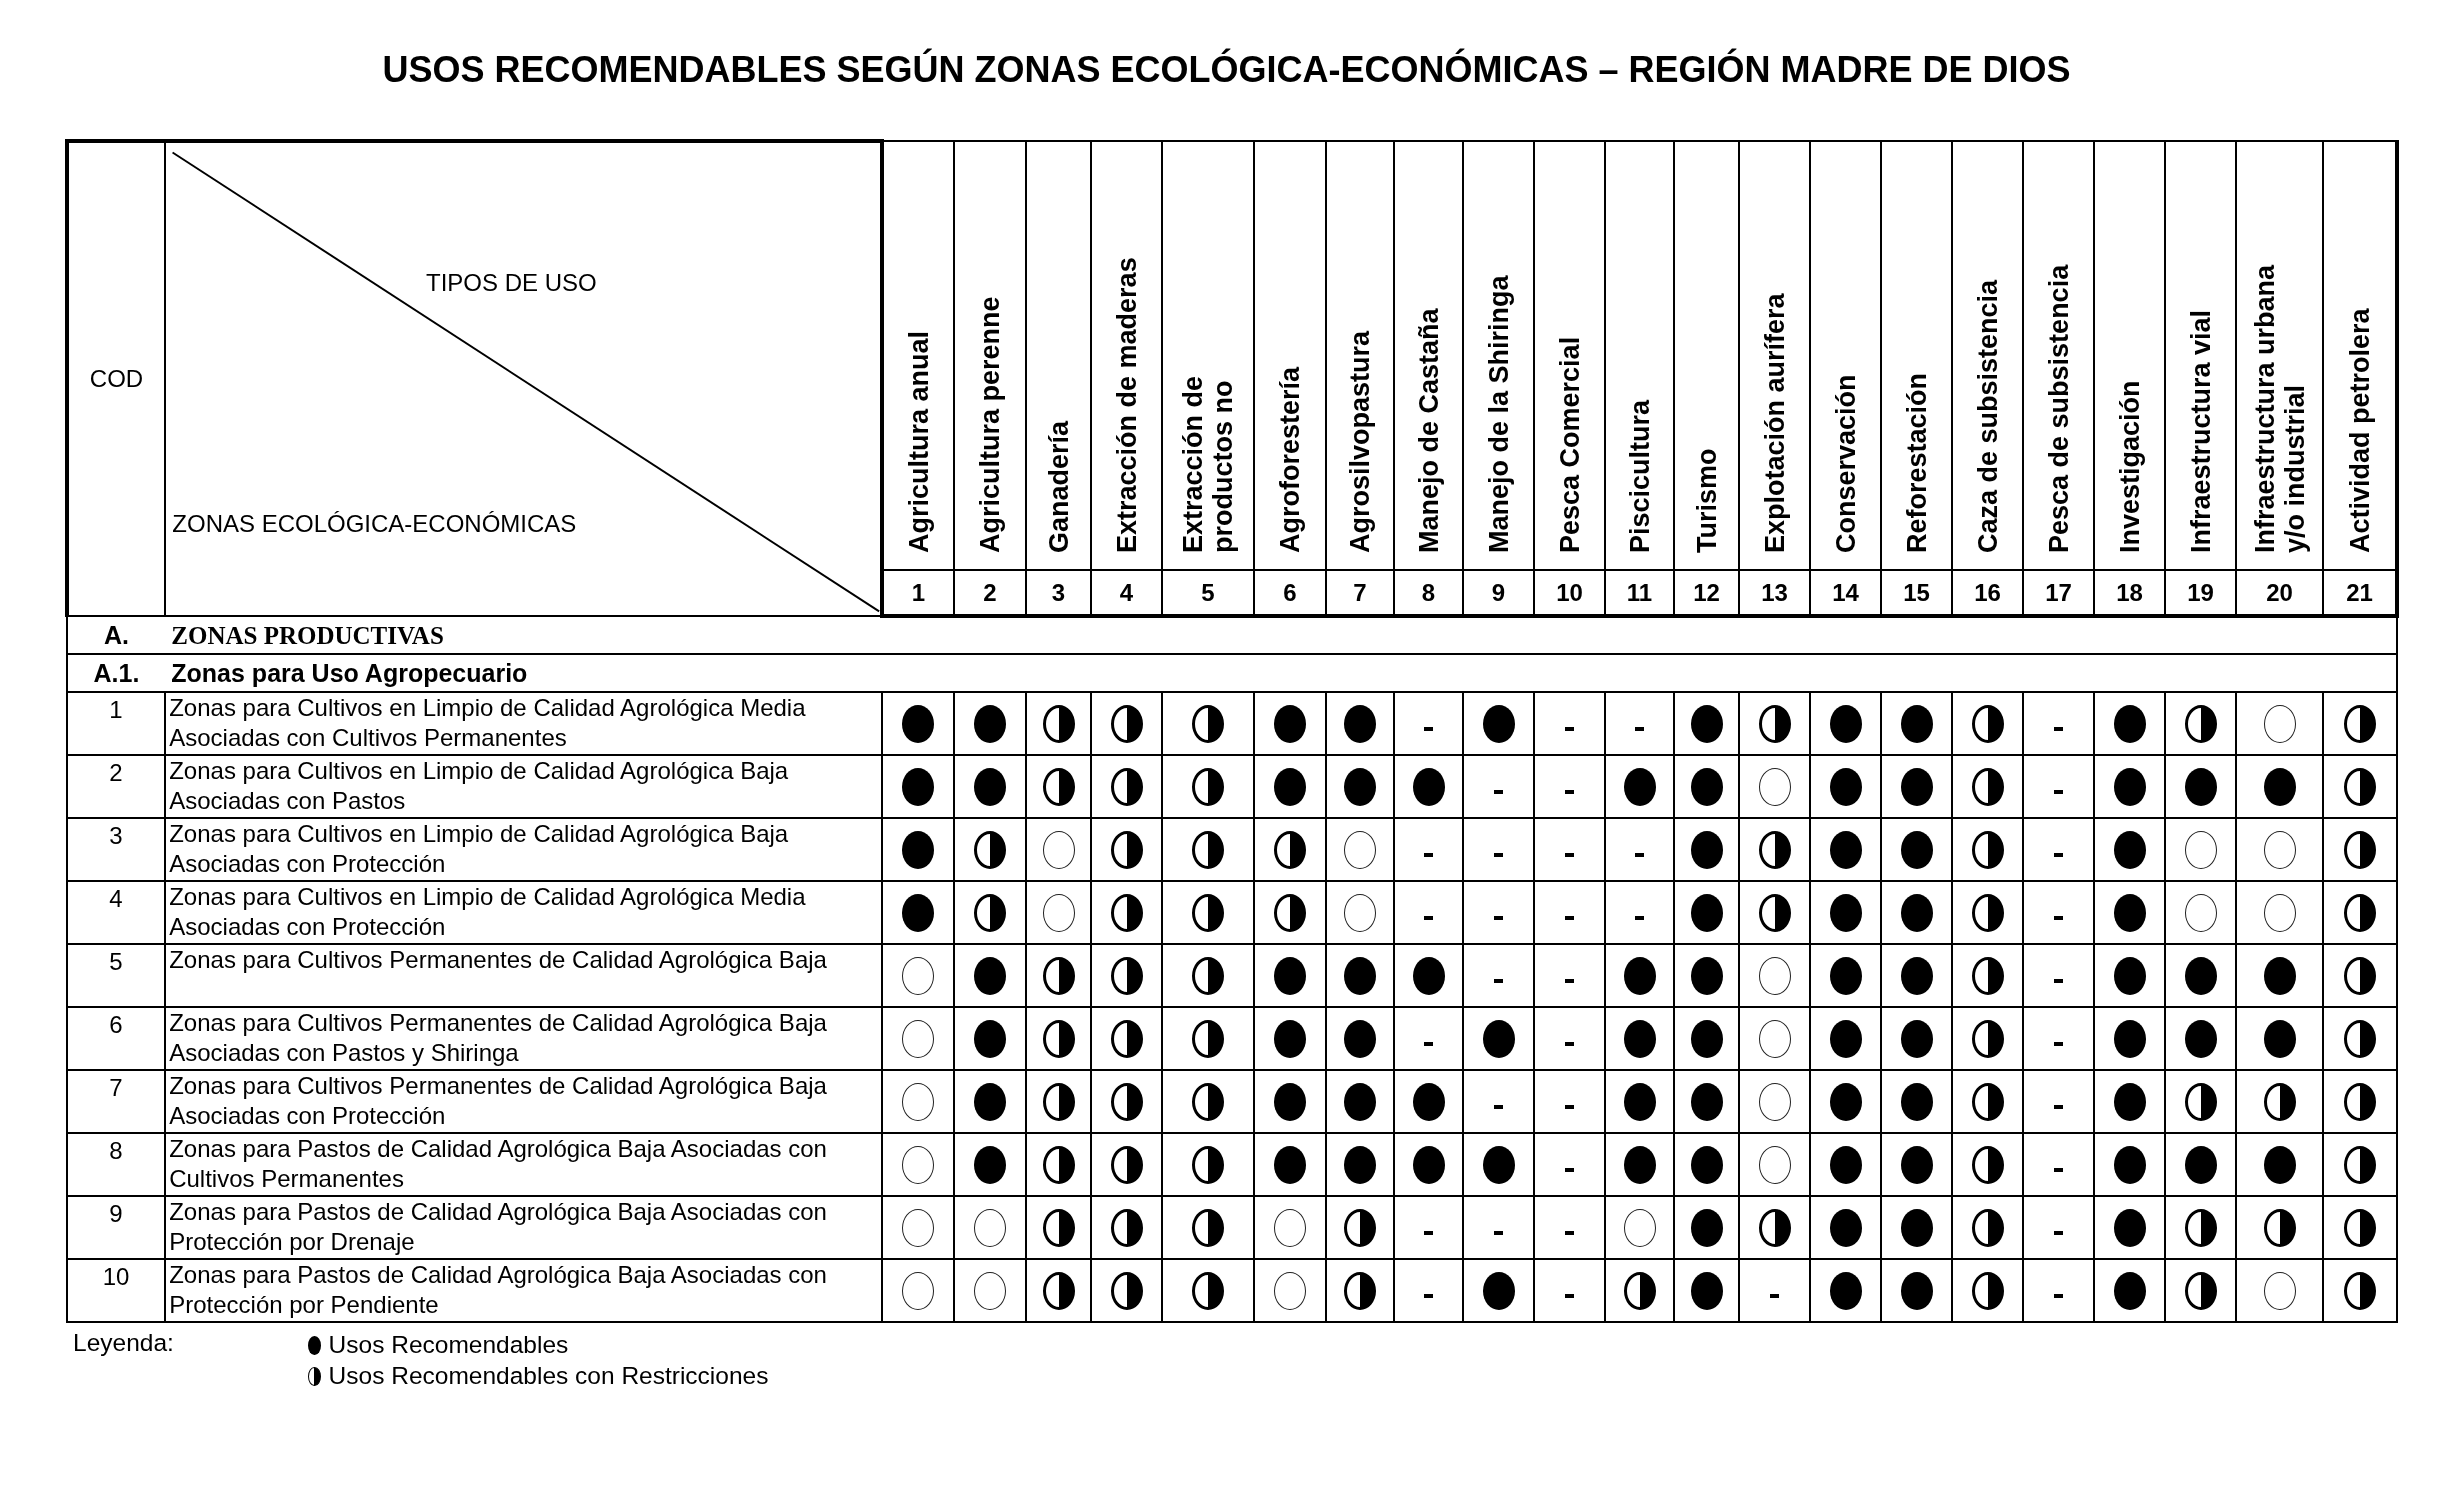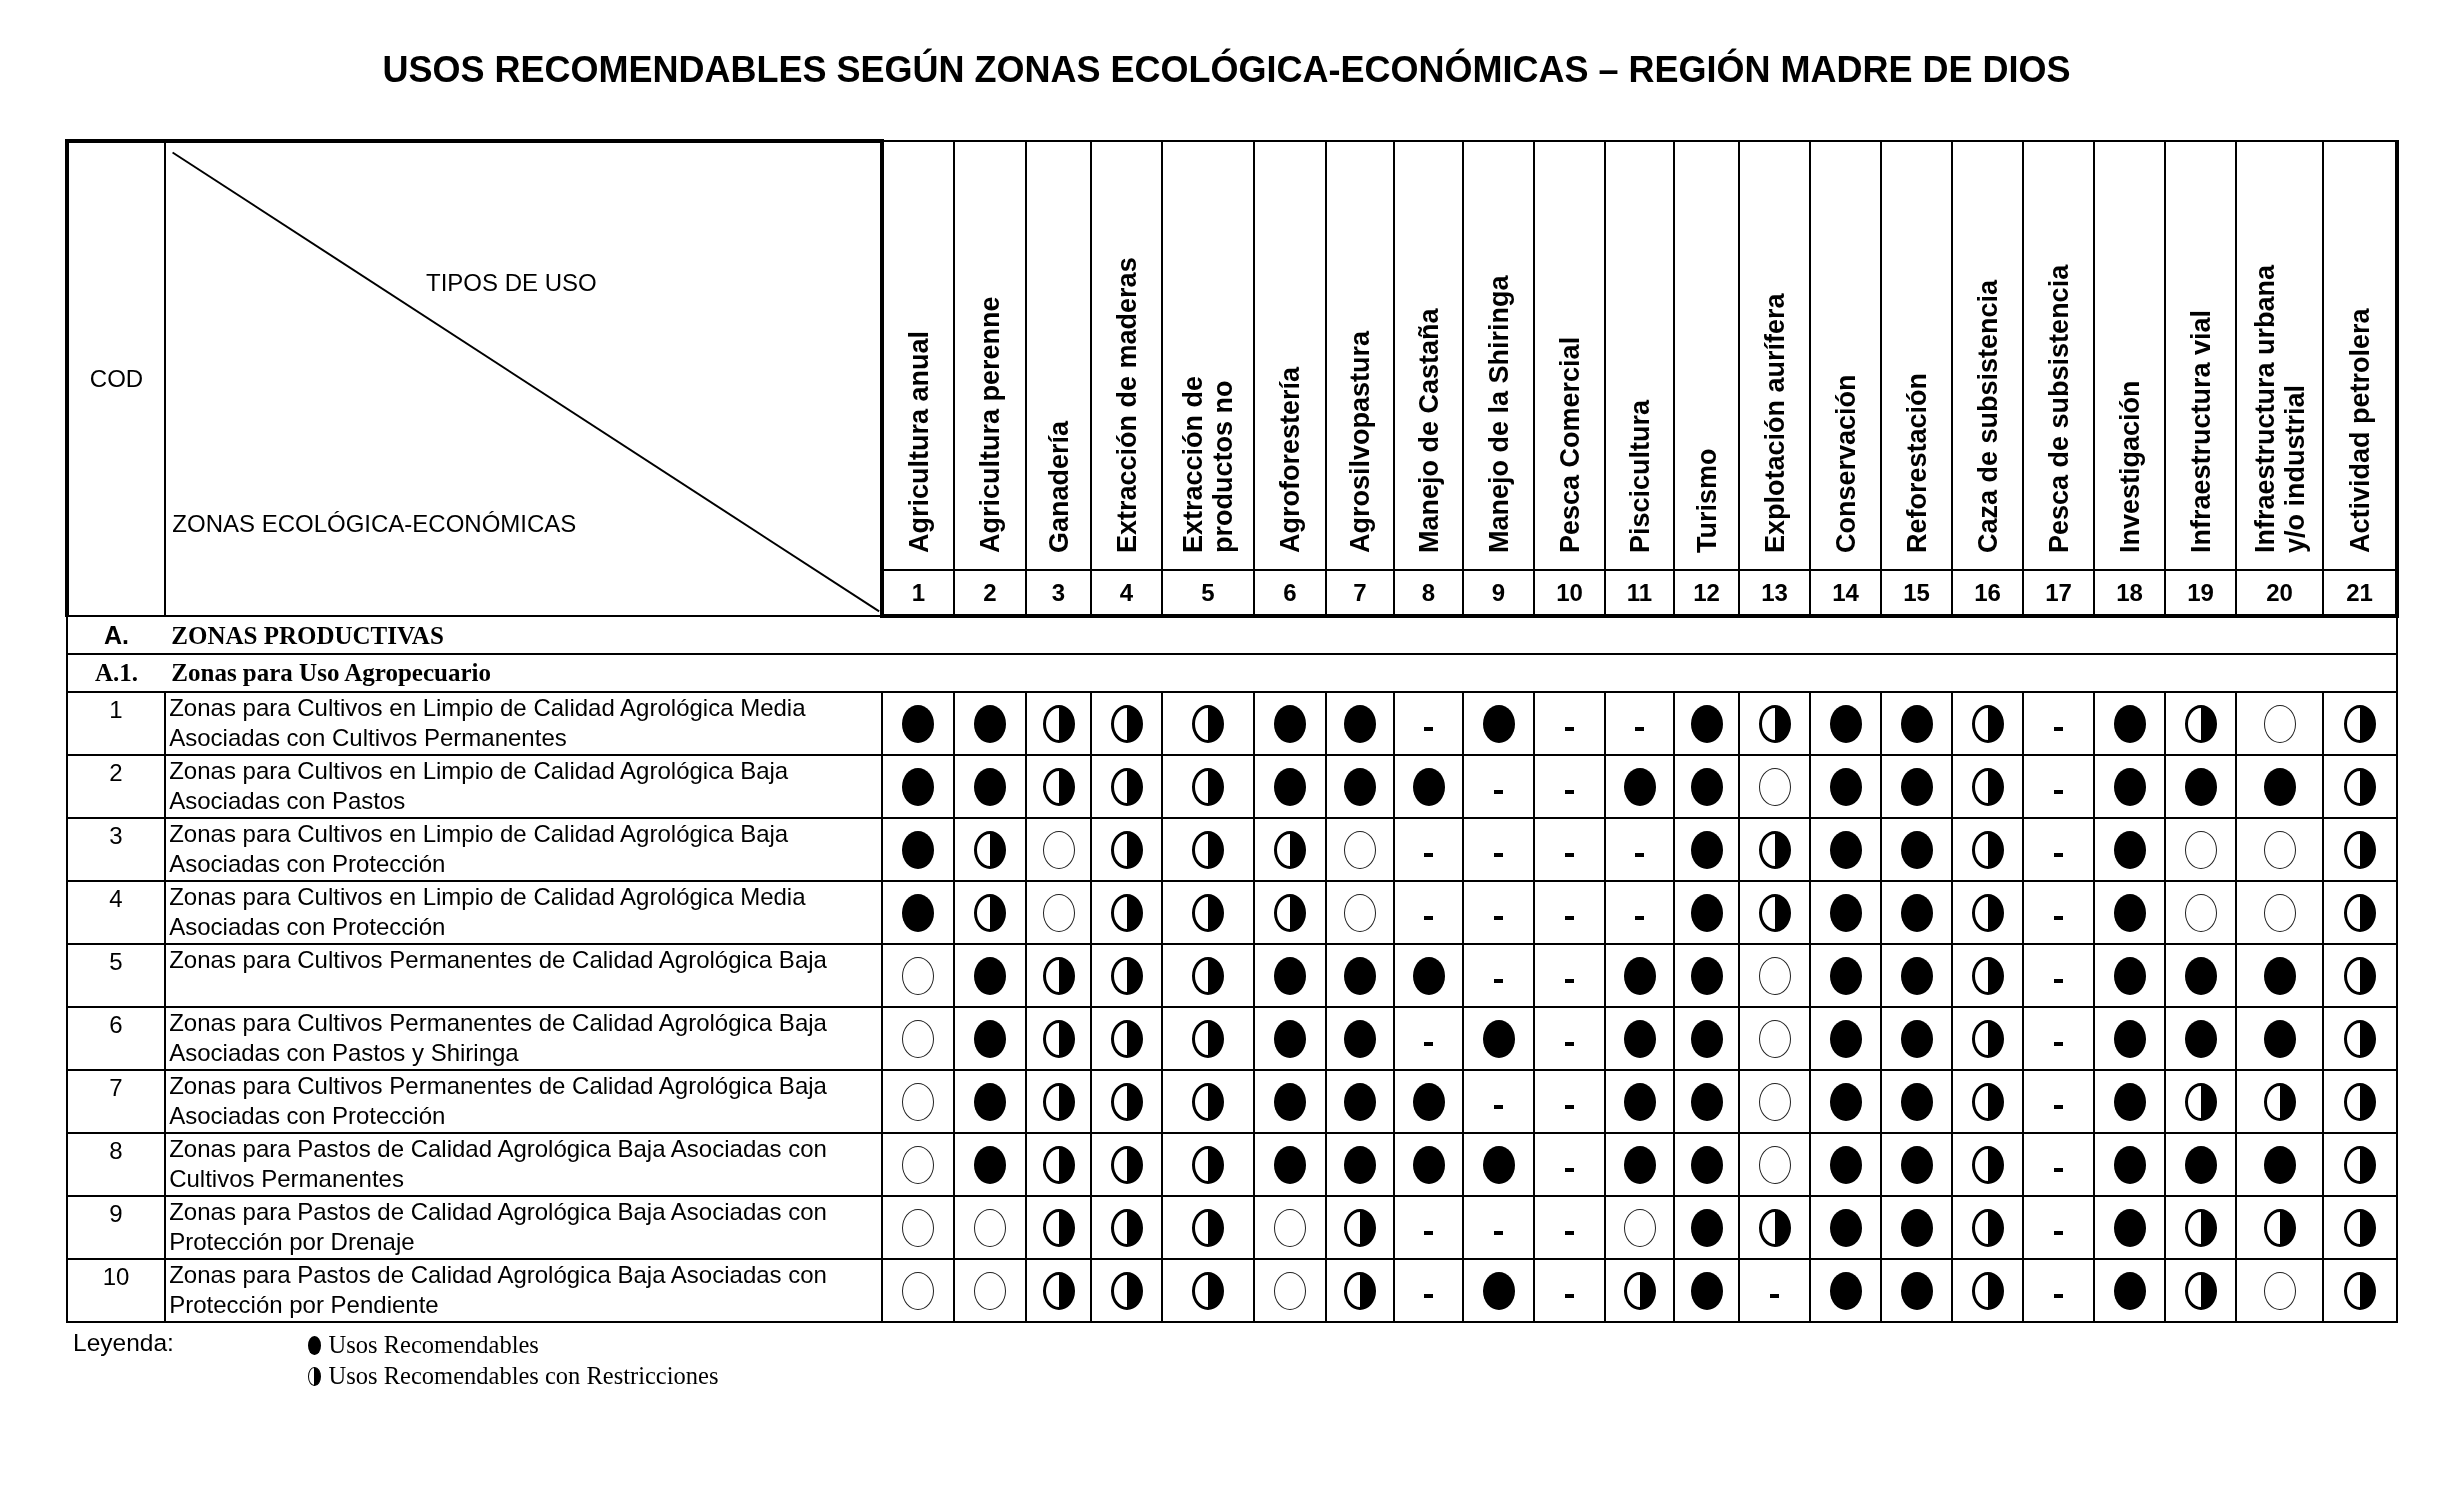--- a/index.html
+++ b/index.html
@@ -29,21 +29,21 @@
   .rowlabel { font-size:24px; line-height:30px; padding-left:3.2px !important; vertical-align:top !important; }
   .sym { text-align:center; height:58px; }
   .dot { display:inline-block; width:32px; height:38px; border-radius:50%; box-sizing:border-box; vertical-align:middle; }
   .dot.full { background:#000; }
   .dot.half { border:3.2px solid #000; background:linear-gradient(90deg, #fff 50%, #000 50%); }
   .dot.none { border:1.6px solid #222; background:#fff; }
   .dash { display:inline-block; width:9.5px; height:4px; background:#000; vertical-align:middle; margin-top:11px; }
   .legend { position:absolute; left:73px; top:1329px; font-size:24.5px; }
   .legend .lab { position:absolute; left:0; top:0; }
   .legend .items { position:absolute; left:235px; top:0; width:710px; }
-  .legend .li { height:31px; line-height:31px; white-space:nowrap;font-family:Liberation Serif, serif; }
+  .legend .li { height:31px; line-height:31px; white-space:nowrap; }
   .legend .sdot { display:inline-block; width:12.6px; height:19px; border-radius:50%; box-sizing:border-box; vertical-align:-2.4px; margin-right:8px; }
   .legend .sdot.full { background:#000; }
   .legend .sdot.half { border:1.6px solid #000; background:linear-gradient(90deg,#fff 50%,#000 50%); }
   .legend .sdot.none { border:1.2px solid #333; background:#fff; }
   .legend .sdash { display:inline-block; width:6.3px; margin-right:11px; text-align:center; }
 </style>
 </head>
 <body>
 
 <div class="title">USOS RECOMENDABLES SEGÚN ZONAS ECOLÓGICA-ECONÓMICAS – REGIÓN MADRE DE DIOS</div>
@@ -168,21 +168,21 @@
         <td class="num">17</td>
         <td class="num">18</td>
         <td class="num">19</td>
         <td class="num">20</td>
         <td class="num last">21</td>
       </tr>
   <tr class="sec" style="height: 38px;">
         <td class="sec-code" style="border-right: none; border-top: none;">A.</td>
         <td class="sec-label" colspan="22" style="border-left: none; border-right: 2.4px solid rgb(0, 0, 0); border-top: none; font-family: Liberation Serif, serif;">ZONAS PRODUCTIVAS</td>
       </tr>
-      <tr class="sec" style="height: 38px; font-family: Liberation Serif, serif;">
+      <tr class="sec" style="height: 38px;">
         <td class="sec-code" style="border-right: none;">A.1.</td>
         <td class="sec-label" colspan="22" style="border-left: none; border-right: 2.4px solid rgb(0, 0, 0); margin-left: 20px;">Zonas para Uso Agropecuario</td>
       </tr>
       <tr style="height: 63px;">
         <td class="rowcode">1</td>
         <td class="rowlabel">Zonas para Cultivos en Limpio de Calidad Agrológica Media Asociadas con Cultivos  Permanentes</td>
         <td class="sym"><span class="dot full" title="Usos Recomendables"></span></td>
         <td class="sym"><span class="dot full" title="Usos Recomendables"></span></td>
         <td class="sym"><span class="dot half" title="Usos Recomendables con Restricciones"></span></td>
         <td class="sym"><span class="dot half" title="Usos Recomendables con Restricciones"></span></td>

